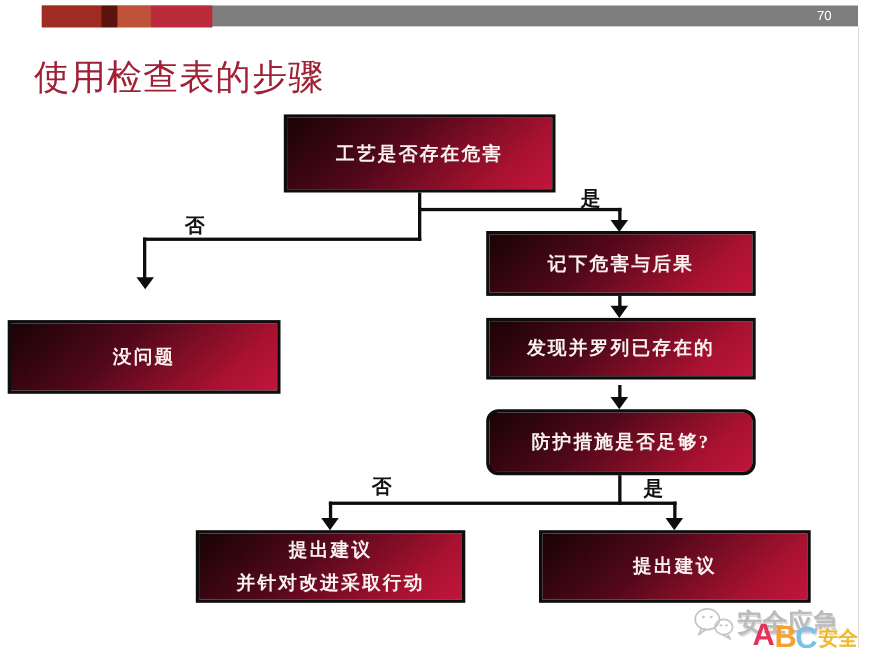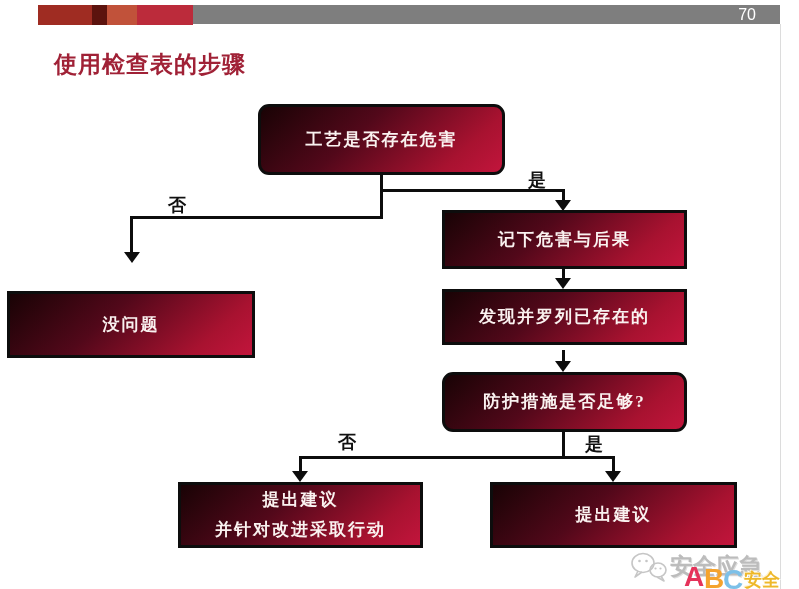--- a/index.html
+++ b/index.html
@@ -12,40 +12,40 @@
   }
   
   .topbar{position:absolute;left:38px;top:5px;width:742px;height:19px;background:#7e7e7e;}
   .seg{position:absolute;top:5px;height:20px;}
   .seg1{left:38px;width:54px;background:#9f2c22;}
   .seg2{left:92px;width:15px;background:#5c130e;}
   .seg3{left:107px;width:30px;background:#c1523a;}
   .seg4{left:137px;width:56px;background:#bc2b3b;}
   .pagenum{
     position:absolute;left:38px;top:5px;width:742px;height:19px;
-    color:#ffffff;font-size:16px;line-height:19px;text-align:right;
+    color:#ffffff;font-size:12px;line-height:19px;text-align:right;
     padding-right:24px;box-sizing:border-box;
     font-family:"Liberation Sans","DejaVu Sans",sans-serif;
   }
   .edge-line{position:absolute;left:780px;top:24px;width:1px;height:565px;background:#dcdcdc;}
   
   .title{
-    position:absolute;left:54px;top:49px;
-    font-size:23px;font-weight:700;color:#a02136;letter-spacing:1px;
+    position:absolute;left:31px;top:49px;
+    font-size:32px;font-weight:400;color:#a02136;letter-spacing:1px;
   }
   
   .fbox{
     position:absolute;box-sizing:border-box;
     border:3px solid #0d0d0d;
     background:linear-gradient(138deg,#190305 0%,#52081a 40%,#a81230 80%,#c2153c 100%);
     color:#faf2f0;font-size:17px;font-weight:700;letter-spacing:2px;
     display:flex;flex-direction:column;align-items:center;justify-content:center;
     text-align:center;line-height:30px;
   }
-  .box-q1{left:258px;top:104px;width:247px;height:71px;border-radius:11px;}
+  .box-q1{left:258px;top:104px;width:247px;height:71px;}
   .box-ok{left:7px;top:263px;width:248px;height:67px;margin-top:28px;}
   .box-record{left:442px;top:210px;width:245px;height:59px;}
   .box-find{left:442px;top:289px;width:245px;height:56px;}
   .box-enough{left:442px;top:372px;width:245px;height:60px;border-radius:11px;}
   .box-act{left:178px;top:482px;width:245px;height:66px;}
   .box-suggest{left:490px;top:482px;width:247px;height:66px;}
   
   .line{position:absolute;background:#0d0d0d;}
   .arrow{
     position:absolute;width:0;height:0;

